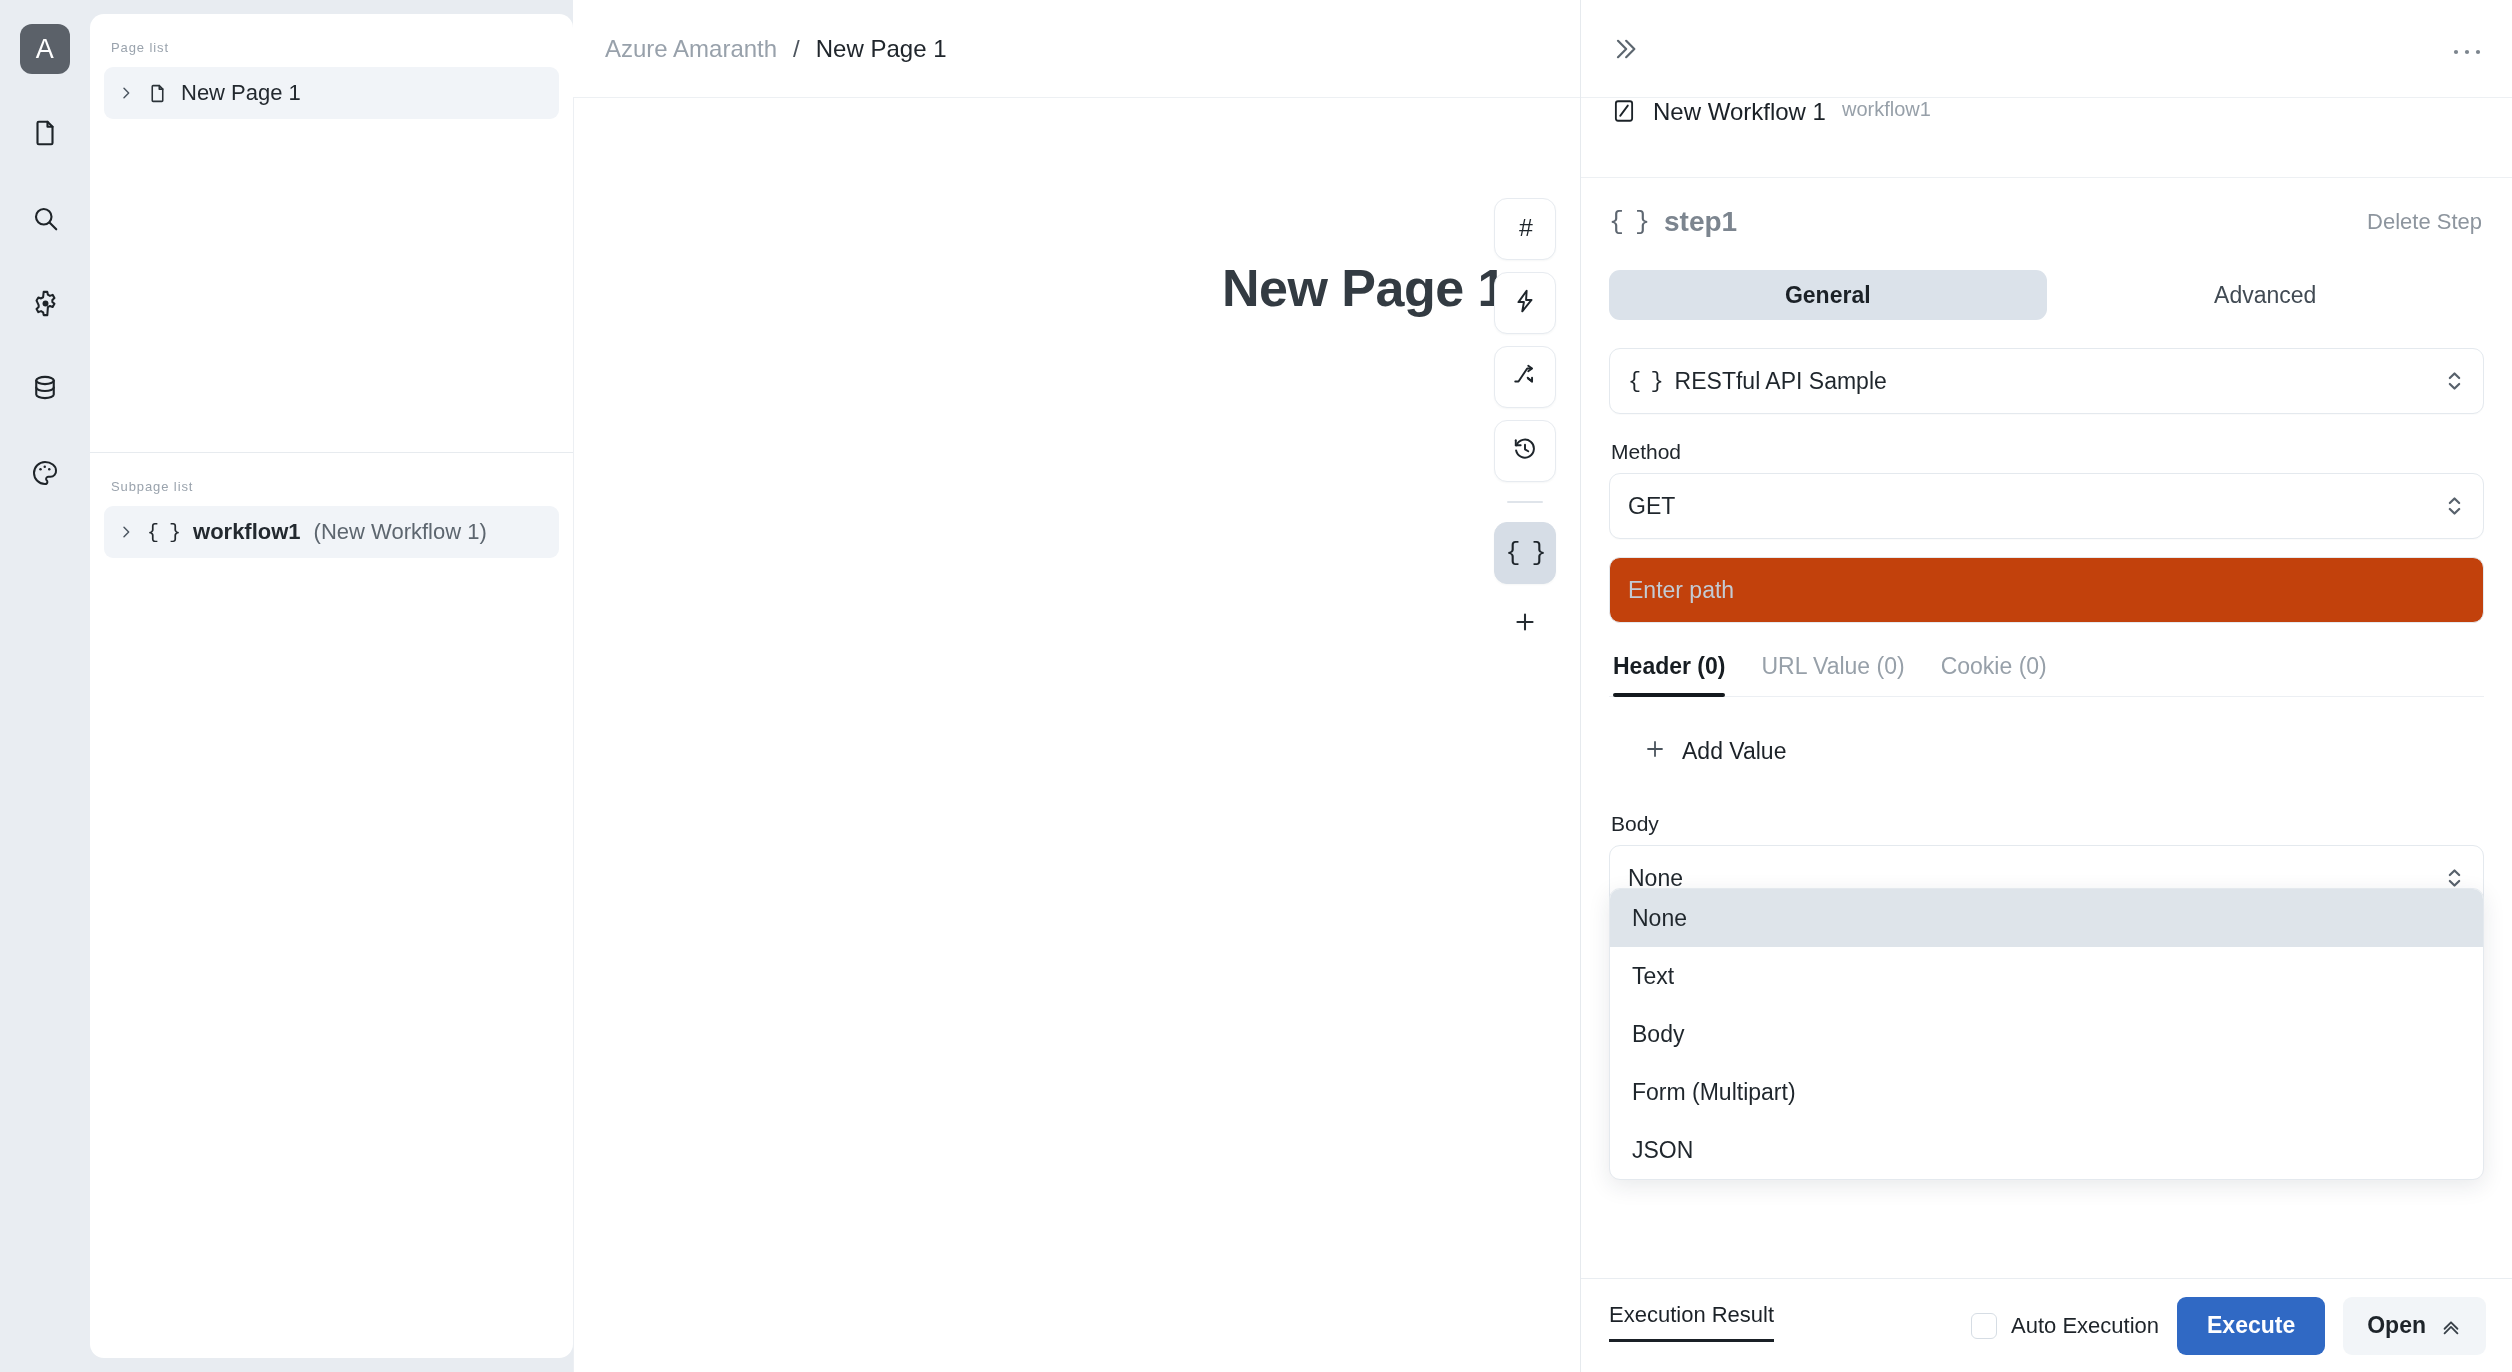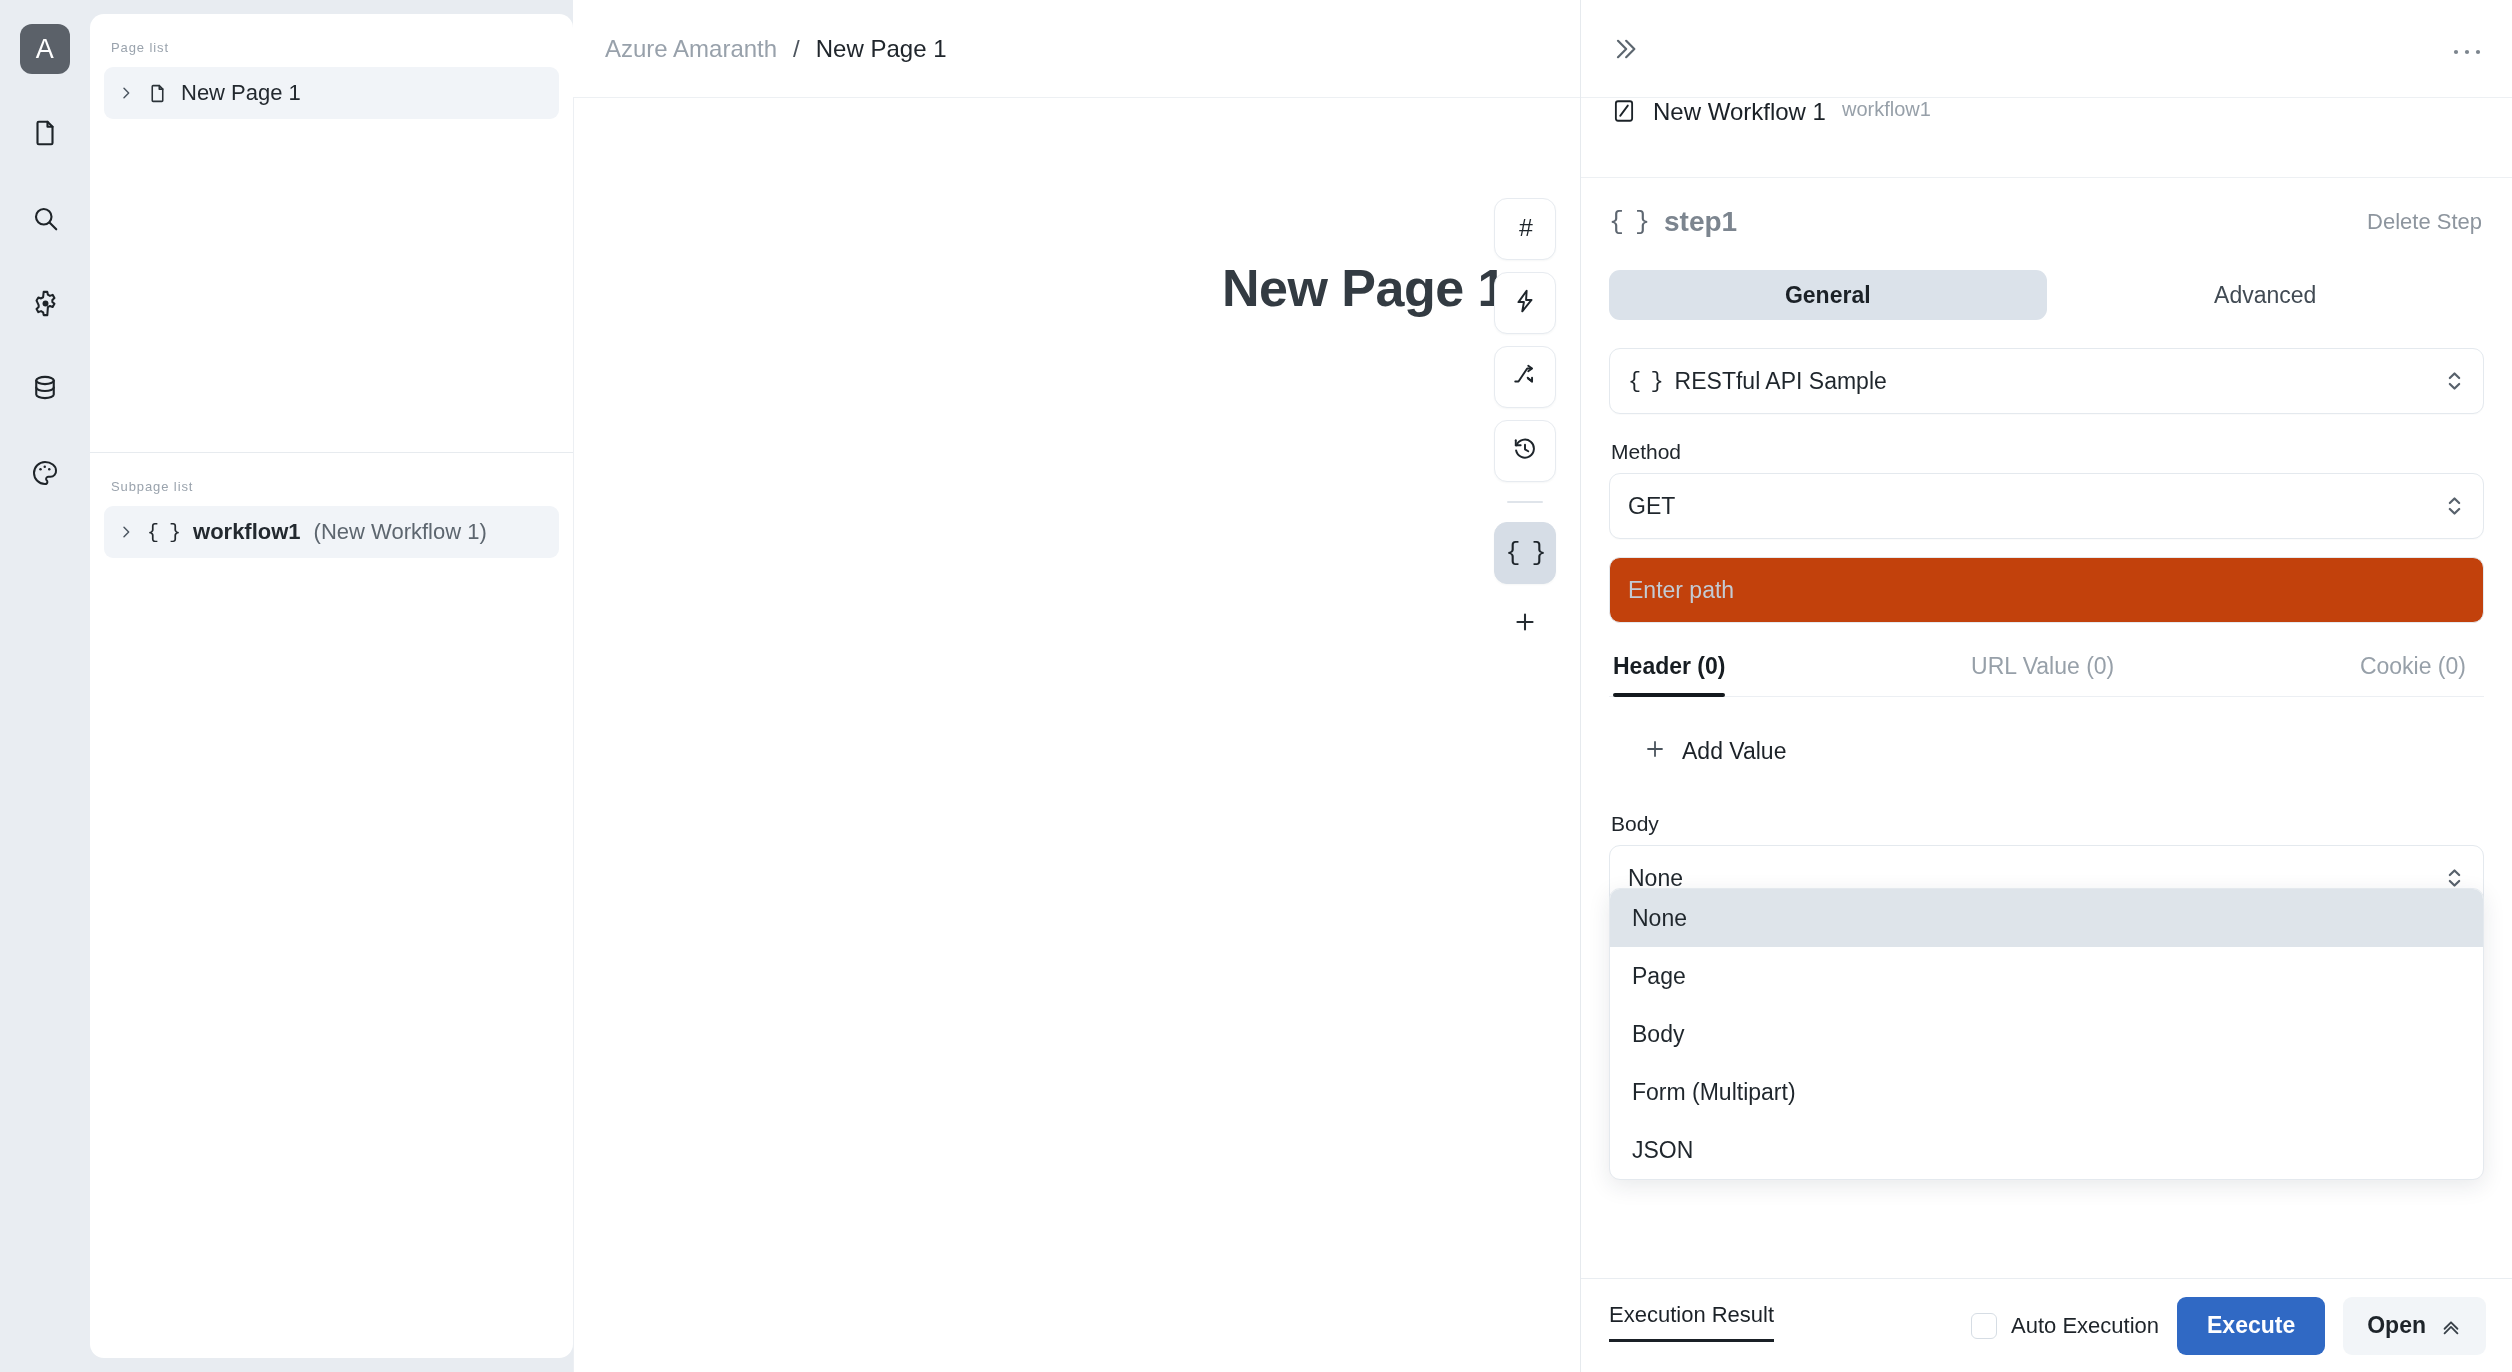--- a/index.html
+++ b/index.html
@@ -172,21 +172,21 @@
   .updown { display: flex; flex-direction: column; align-items: center; color: #58626c; line-height: 0; gap: 4px; }
 
   .textinput {
     height: 66px; border: 1px solid #e4e9ee; border-radius: 11px;
     background: #c2410c; display: flex; align-items: center;
     padding: 0 18px; margin-top: 18px; cursor: text;
   }
 
   .subtabs {
     display: flex; gap: 0; margin-top: 30px;
-    border-bottom: 1px solid #eceff3; position: relative; justify-content: space-between;
+    border-bottom: 1px solid #eceff3; position: relative;
   }
   .subtab {
     font-size: 23px; color: #97a0a9; padding: 0 18px 16px 18px;
     cursor: pointer; position: relative;
   }
   .subtab:first-child { padding-left: 4px; }
   .subtab.active { color: #171d22; font-weight: 700; }
   .subtab.active::after {
     content: ""; position: absolute; left: 4px; right: 18px; bottom: -1px;
     height: 4px; background: #14191e; border-radius: 2px;
@@ -501,21 +501,21 @@
               <path d="M3 14.5 7 18.5l4-4"></path>
           </svg>
         </span>
       </div>
 
       <div class="dropdown">
         <div class="dd-item hl">
           <span>None</span>
         </div>
         <div class="dd-item">
-          <span>Page</span>
+          <span>Text</span>
         </div>
         <div class="dd-item">
           <span>Body</span>
         </div>
         <div class="dd-item">
           <span>Form (Multipart)</span>
         </div>
         <div class="dd-item">
           <span>JSON</span>
         </div>

